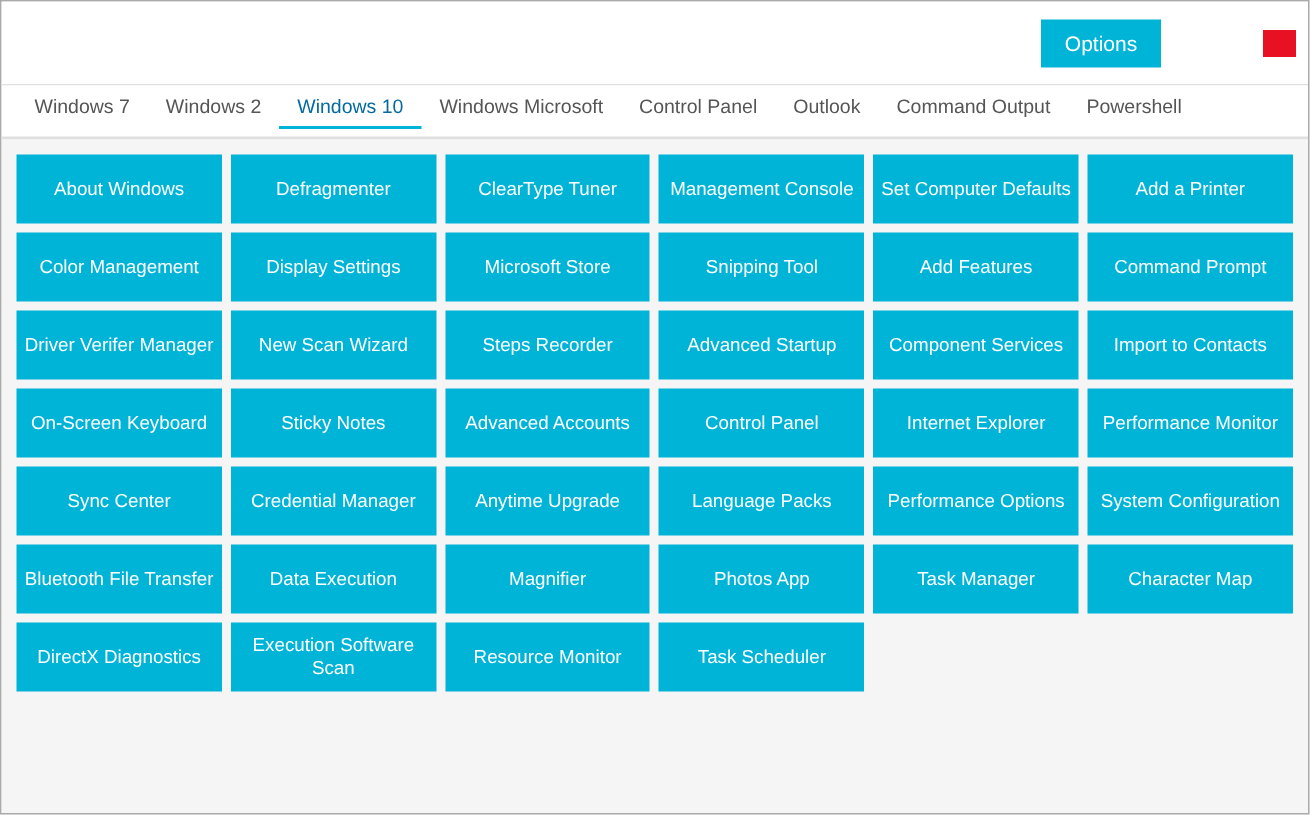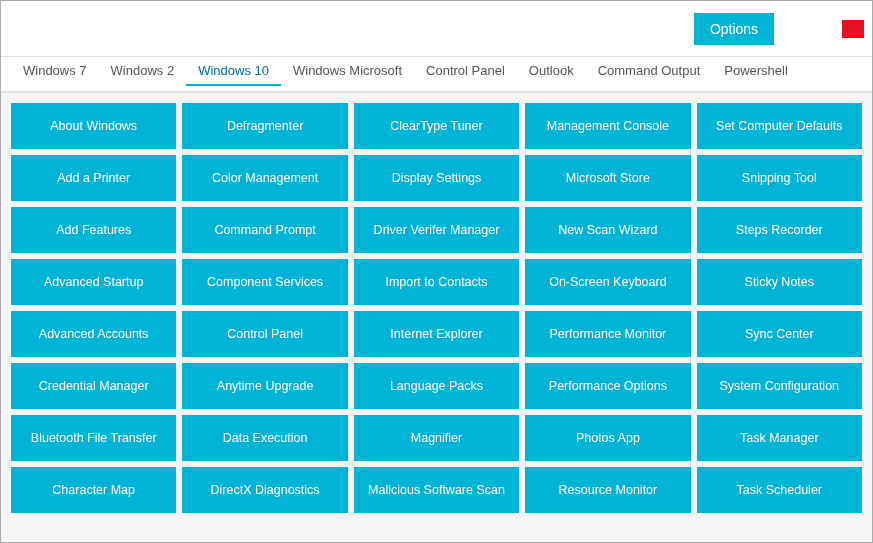--- a/index.html
+++ b/index.html
@@ -67,21 +67,21 @@
 
     
     #grid-area {
       padding: 10px 10px 6px 10px;
       background: #f5f5f5;
       height: calc(543px - 56px - 36px);
       overflow-y: auto;
     }
     #buttons-grid {
       display: grid;
-      grid-template-columns: repeat(5, 1fr);
+      grid-template-columns: repeat(6, 1fr);
       gap: 6px;
     }
     .tool-btn {
       background: #00b4d8;
       color: #fff;
       border: none;
       padding: 0;
       height: 46px;
       font-size: 12.5px;
       font-weight: 400;
@@ -150,17 +150,17 @@
       <button class="tool-btn">Language Packs</button>
       <button class="tool-btn">Performance Options</button>
       <button class="tool-btn">System Configuration</button>
       <button class="tool-btn">Bluetooth File Transfer</button>
       <button class="tool-btn">Data Execution</button>
       <button class="tool-btn">Magnifier</button>
       <button class="tool-btn">Photos App</button>
       <button class="tool-btn">Task Manager</button>
       <button class="tool-btn">Character Map</button>
       <button class="tool-btn">DirectX Diagnostics</button>
-      <button class="tool-btn">Malicious Software Scan</button>
+      <button class="tool-btn">Execution Software Scan</button>
       <button class="tool-btn">Resource Monitor</button>
       <button class="tool-btn">Task Scheduler</button>
     </div>
 </div>
 
 </body></html>

